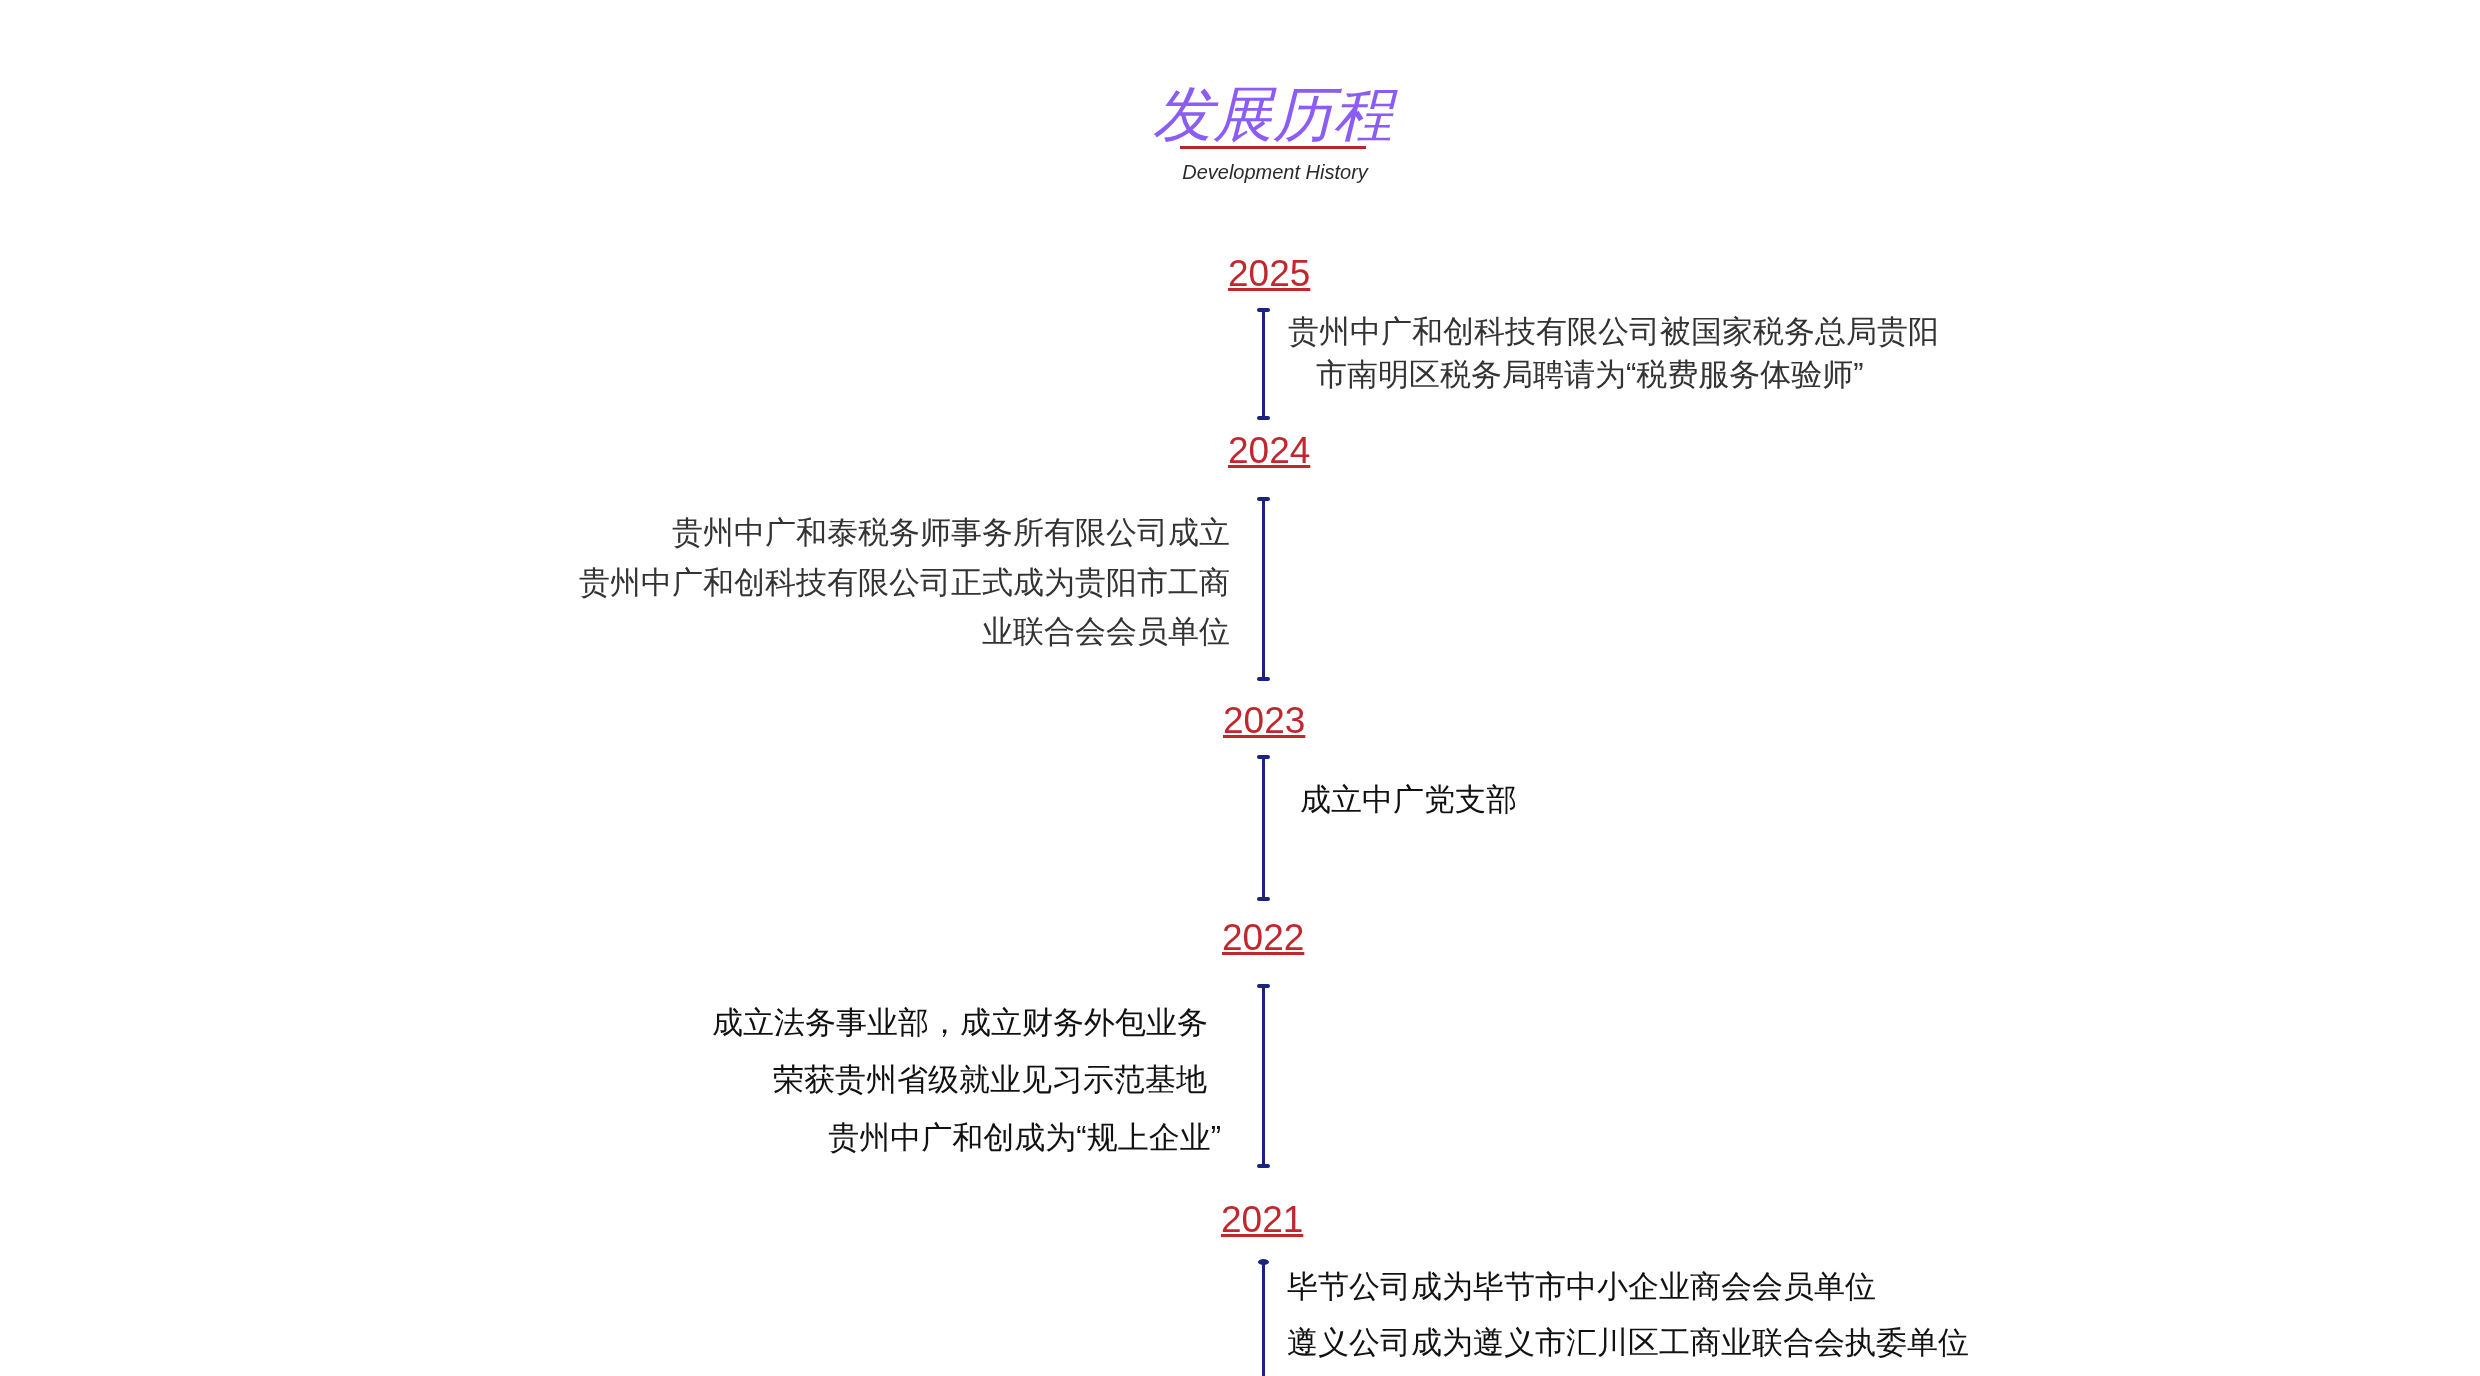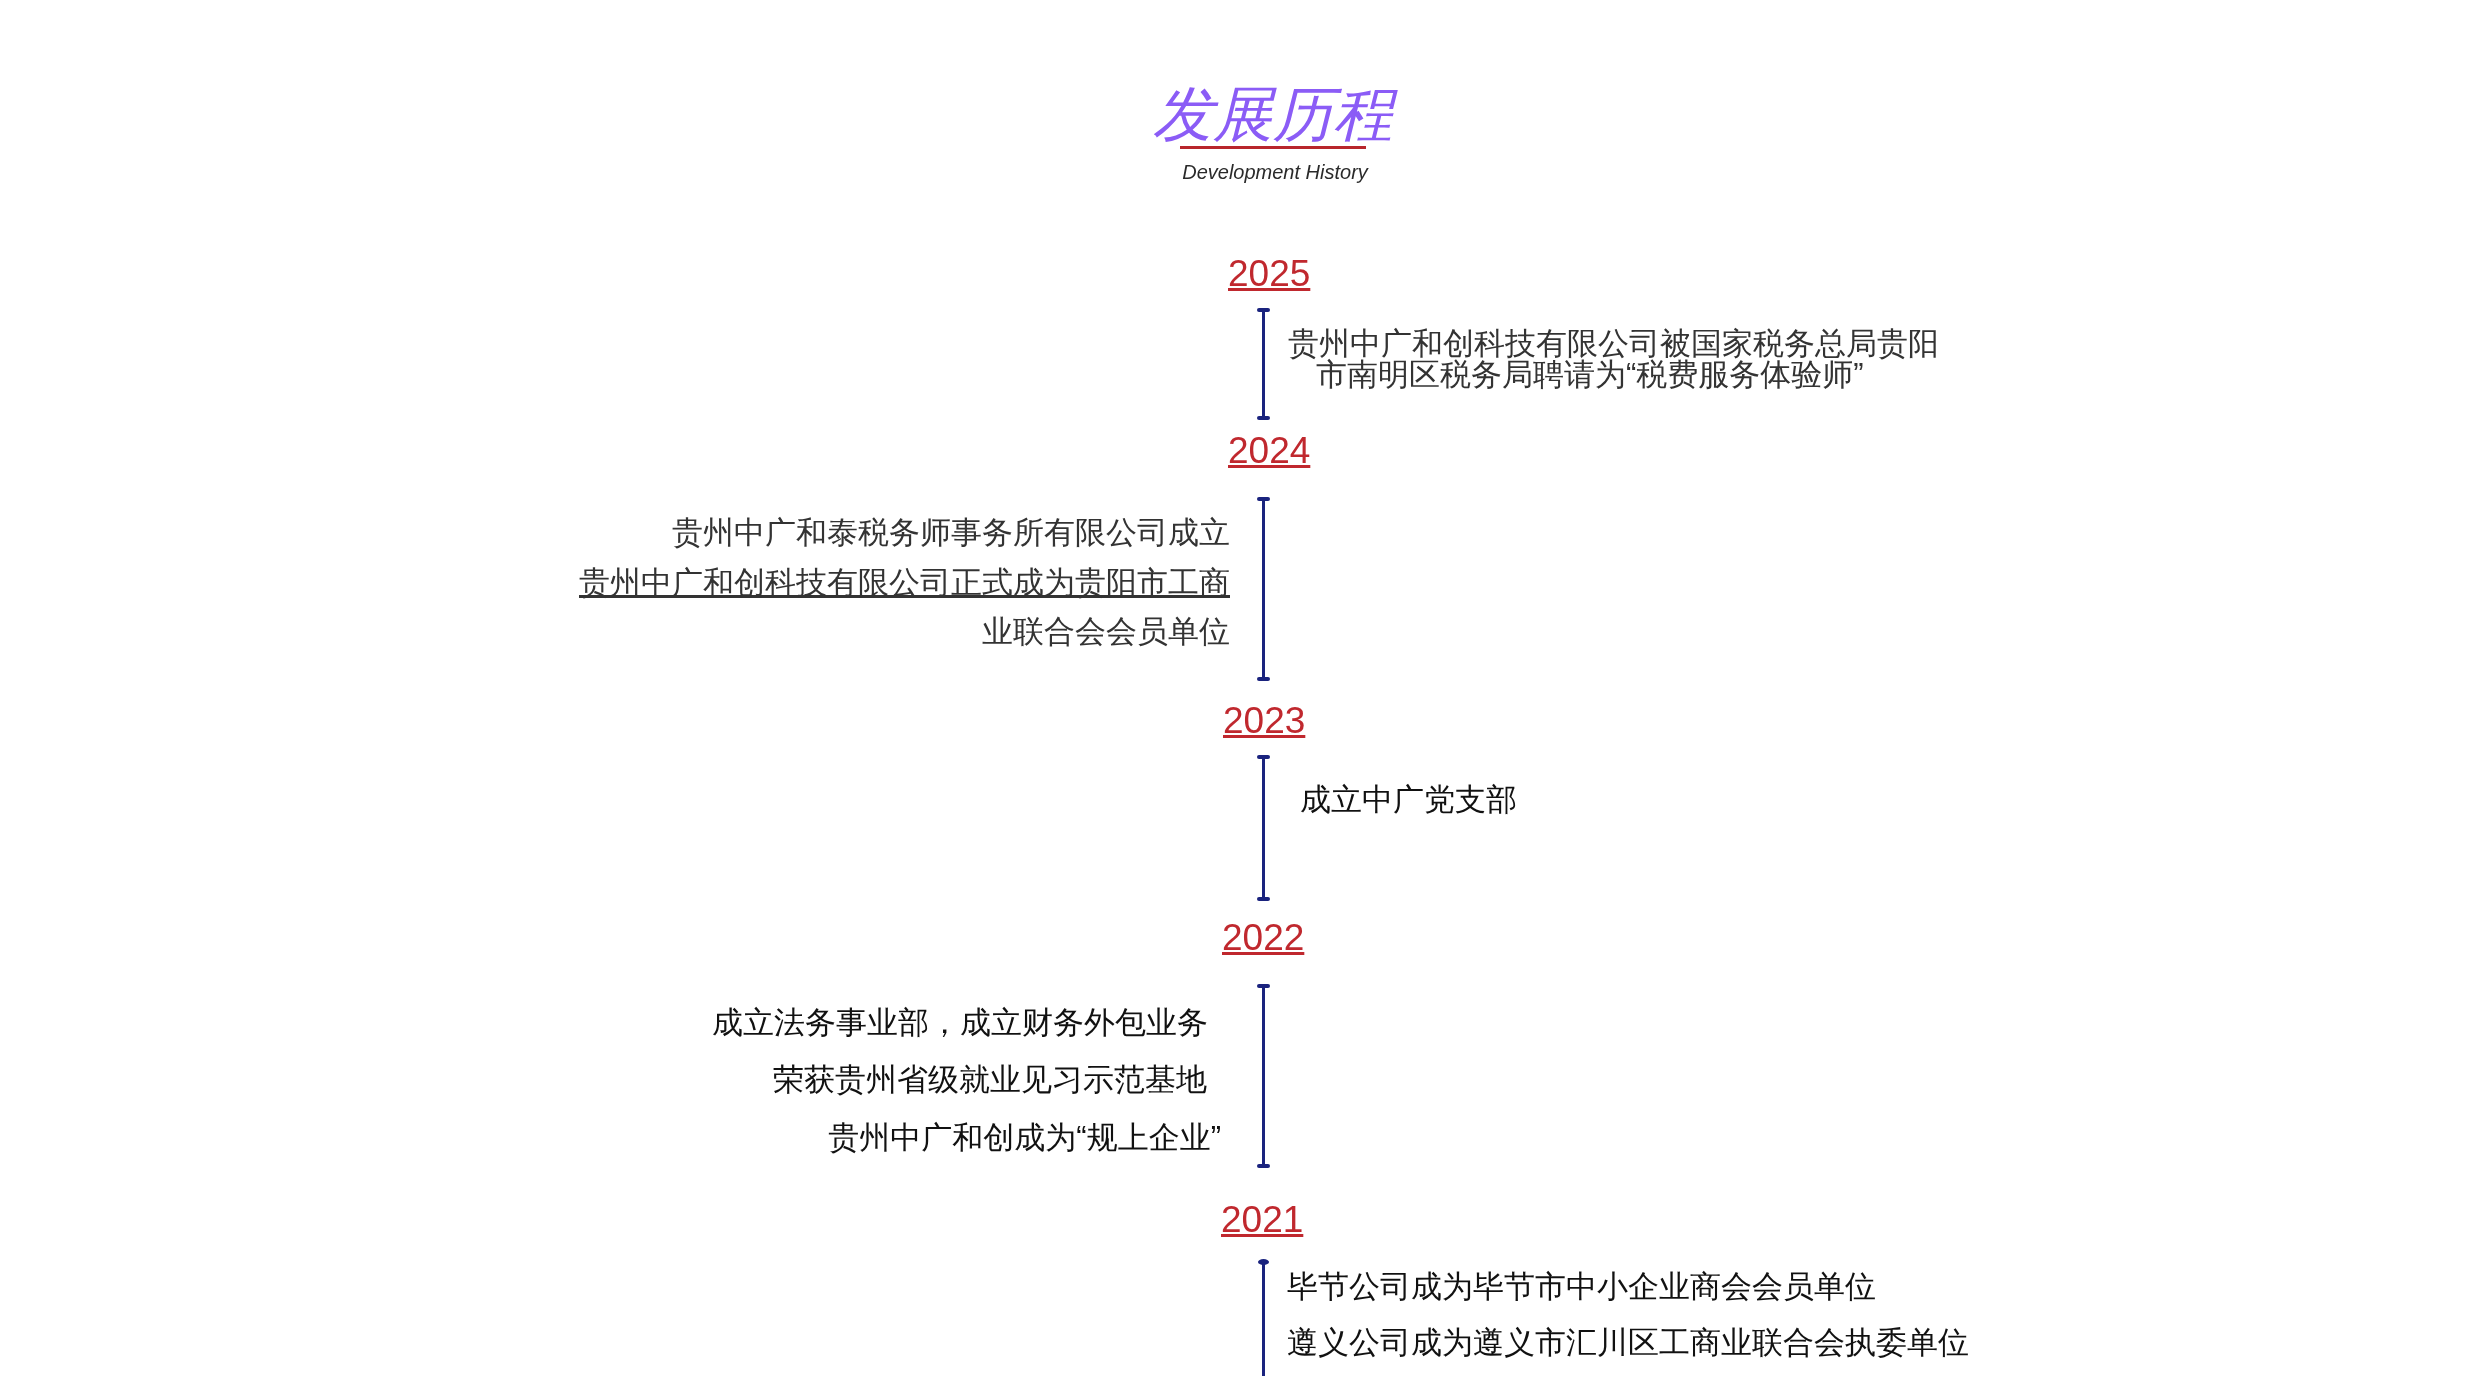--- a/index.html
+++ b/index.html
@@ -25,27 +25,27 @@
 </style>
 </head>
 <body>
 
 <div class="abs title">发展历程</div>
 <div class="abs title-underline"></div>
 <div class="abs subtitle">Development History</div>
 
 <div class="abs year" style="left:1228px; top:254px;">2025</div>
 <div class="abs vline" style="top:309px; height:110px;"></div>
-<div class="abs ev" style="left:1288px; top:314px;margin-top:12px;">贵州中广和创科技有限公司被国家税务总局贵阳</div>
+<div class="abs ev" style="left:1288px; top:314px;">贵州中广和创科技有限公司被国家税务总局贵阳</div>
 <div class="abs ev" style="left:1288px; top:357px;margin-left:28px;">市南明区税务局聘请为“税费服务体验师”</div>
 
 <div class="abs year" style="left:1228px; top:431px;">2024</div>
 <div class="abs vline" style="top:498px; height:182px;"></div>
 <div class="abs ev right" style="right:1250px; top:515px;">贵州中广和泰税务师事务所有限公司成立</div>
-<div class="abs ev right" style="right:1250px; top:565px;text-decoration:underline;">贵州中广和创科技有限公司正式成为贵阳市工商</div>
+<div class="abs ev right" style="right:1250px; top:565px;">贵州中广和创科技有限公司正式成为贵阳市工商</div>
 <div class="abs ev right" style="right:1250px; top:614px;">业联合会会员单位</div>
 
 <div class="abs year" style="left:1223px; top:701px;">2023</div>
 <div class="abs vline" style="top:756px; height:144px;"></div>
 <div class="abs ev dark" style="left:1300px; top:782px;">成立中广党支部</div>
 
 <div class="abs year" style="left:1222px; top:918px;">2022</div>
 <div class="abs vline" style="top:985px; height:182px;"></div>
 <div class="abs ev dark right" style="right:1272px; top:1005px;">成立法务事业部，成立财务外包业务</div>
 <div class="abs ev dark right" style="right:1273px; top:1062px;">荣获贵州省级就业见习示范基地</div>

